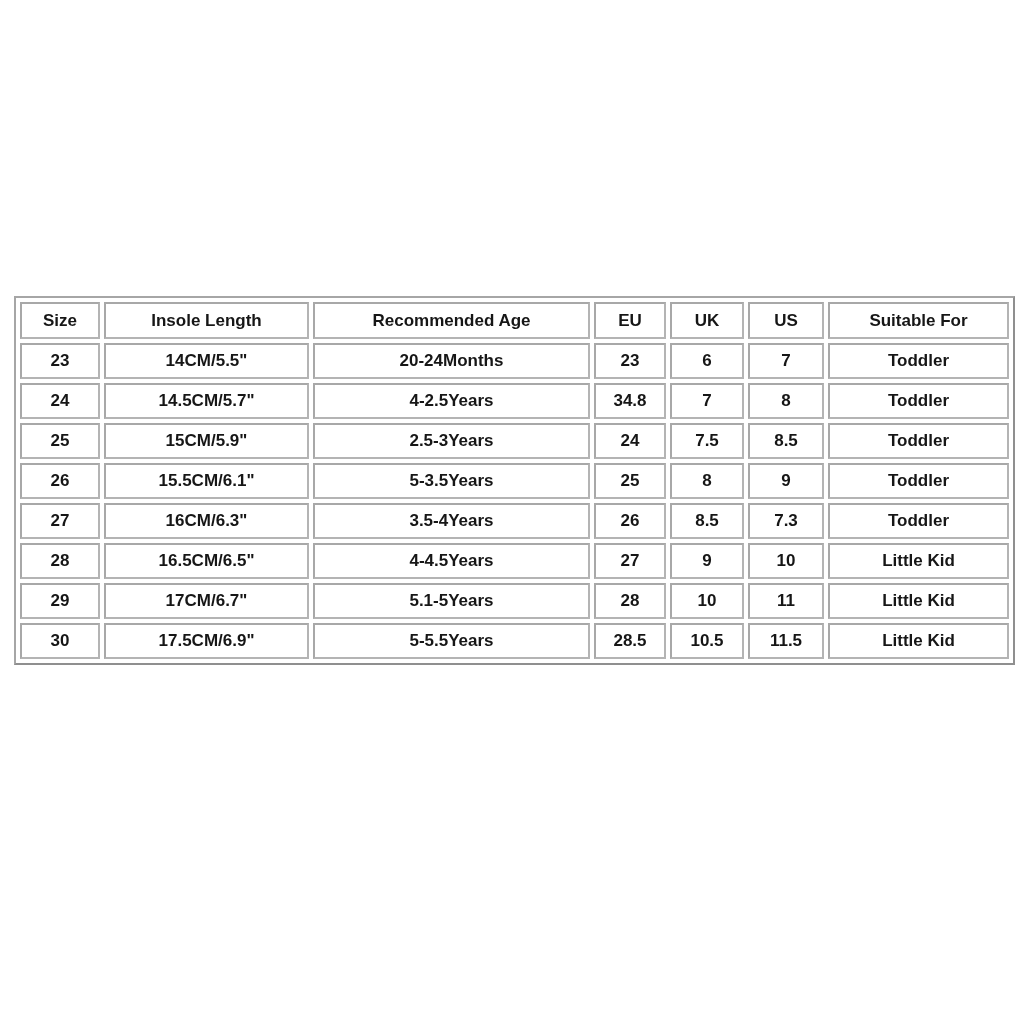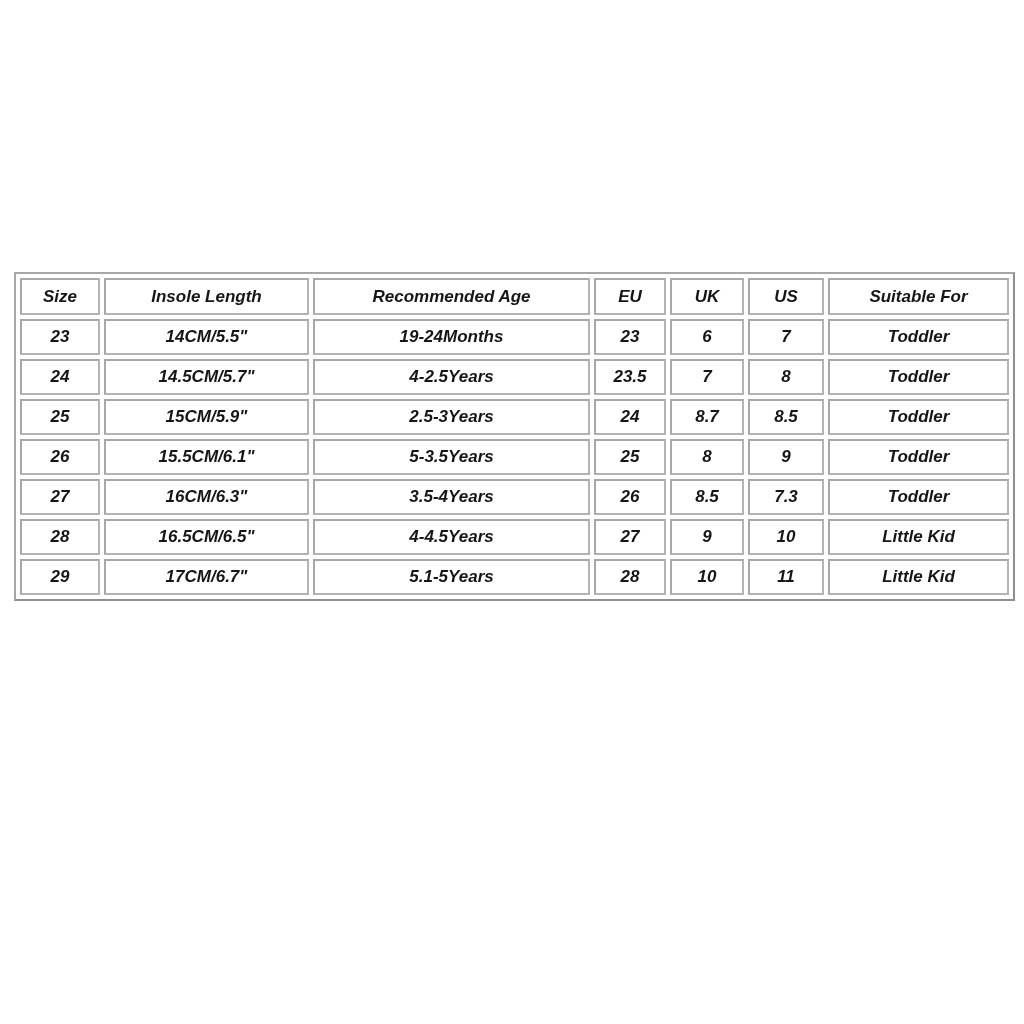--- a/index.html
+++ b/index.html
@@ -7,22 +7,21 @@
     padding: 0;
     width: 1024px;
     height: 1024px;
     background: #ffffff;
     overflow: hidden;
     font-family: "Liberation Sans", "DejaVu Sans", sans-serif;
   }
   .table-wrap {
     position: absolute;
     left: 14px;
-    top: 272px;
-    font-style: italic;
+    top: 296px;
   }
   table.size-chart {
     border-collapse: separate;
     border-spacing: 4px;
     border: 2px solid #a6a6a6;
     border-right-color: #8f8f8f;
     border-bottom-color: #8f8f8f;
     background: #ffffff;
     table-layout: fixed;
   }
@@ -74,41 +73,41 @@
           <th>EU</th>
           <th>UK</th>
           <th>US</th>
           <th>Suitable For</th>
         </tr>
     </thead>
     <tbody>
         <tr>
           <td>23</td>
           <td>14CM/5.5"</td>
-          <td>19-24Months</td>
+          <td>20-24Months</td>
           <td>23</td>
           <td>6</td>
           <td>7</td>
           <td>Toddler</td>
         </tr>
         <tr>
           <td>24</td>
           <td>14.5CM/5.7"</td>
           <td>4-2.5Years</td>
-          <td>23.5</td>
+          <td>34.8</td>
           <td>7</td>
           <td>8</td>
           <td>Toddler</td>
         </tr>
         <tr>
           <td>25</td>
           <td>15CM/5.9"</td>
           <td>2.5-3Years</td>
           <td>24</td>
-          <td>8.7</td>
+          <td>7.5</td>
           <td>8.5</td>
           <td>Toddler</td>
         </tr>
         <tr>
           <td>26</td>
           <td>15.5CM/6.1"</td>
           <td>5-3.5Years</td>
           <td>25</td>
           <td>8</td>
           <td>9</td>
@@ -134,15 +133,24 @@
         </tr>
         <tr>
           <td>29</td>
           <td>17CM/6.7"</td>
           <td>5.1-5Years</td>
           <td>28</td>
           <td>10</td>
           <td>11</td>
           <td>Little Kid</td>
         </tr>
+        <tr>
+          <td>30</td>
+          <td>17.5CM/6.9"</td>
+          <td>5-5.5Years</td>
+          <td>28.5</td>
+          <td>10.5</td>
+          <td>11.5</td>
+          <td>Little Kid</td>
+        </tr>
       </tbody>
   </table>
 </div>
 
 </body></html>

